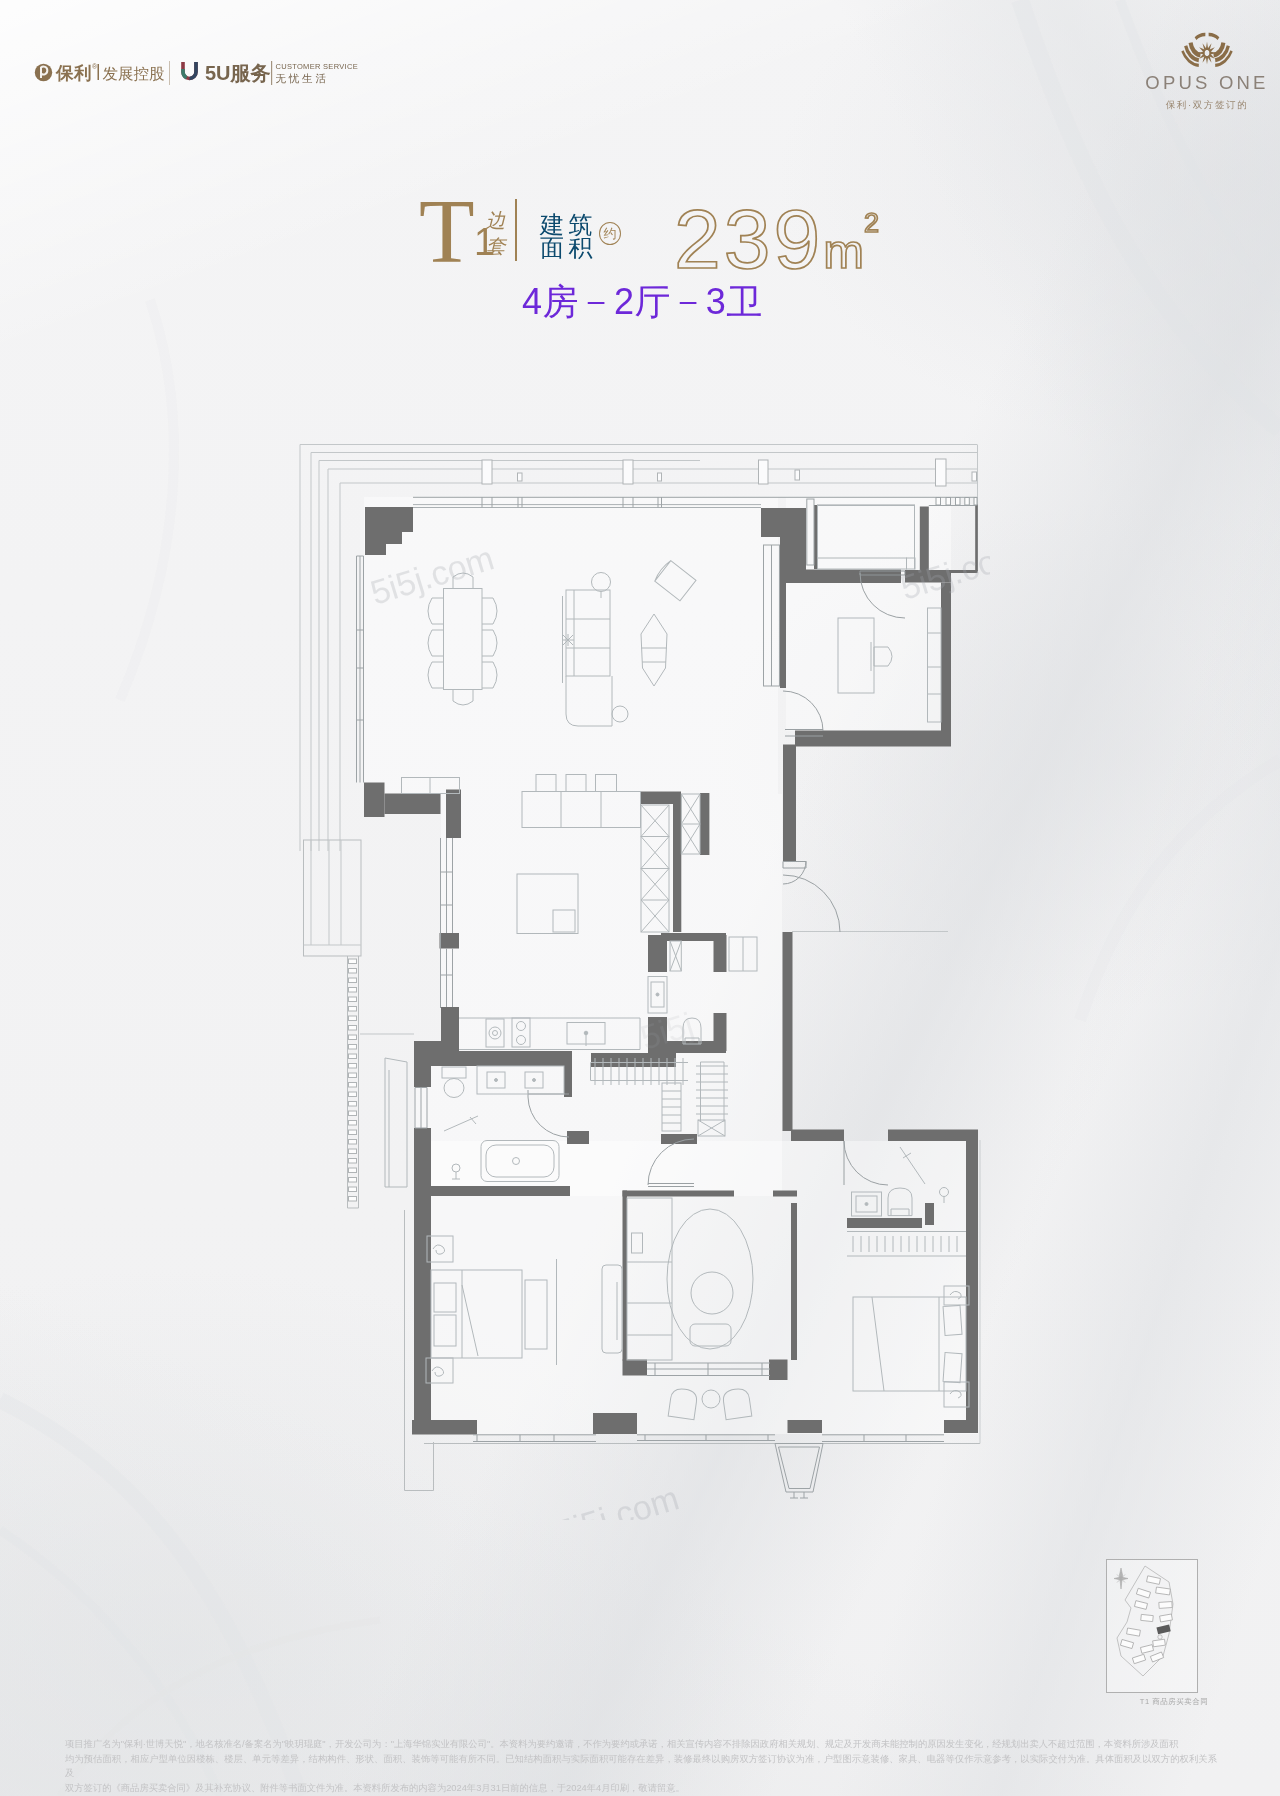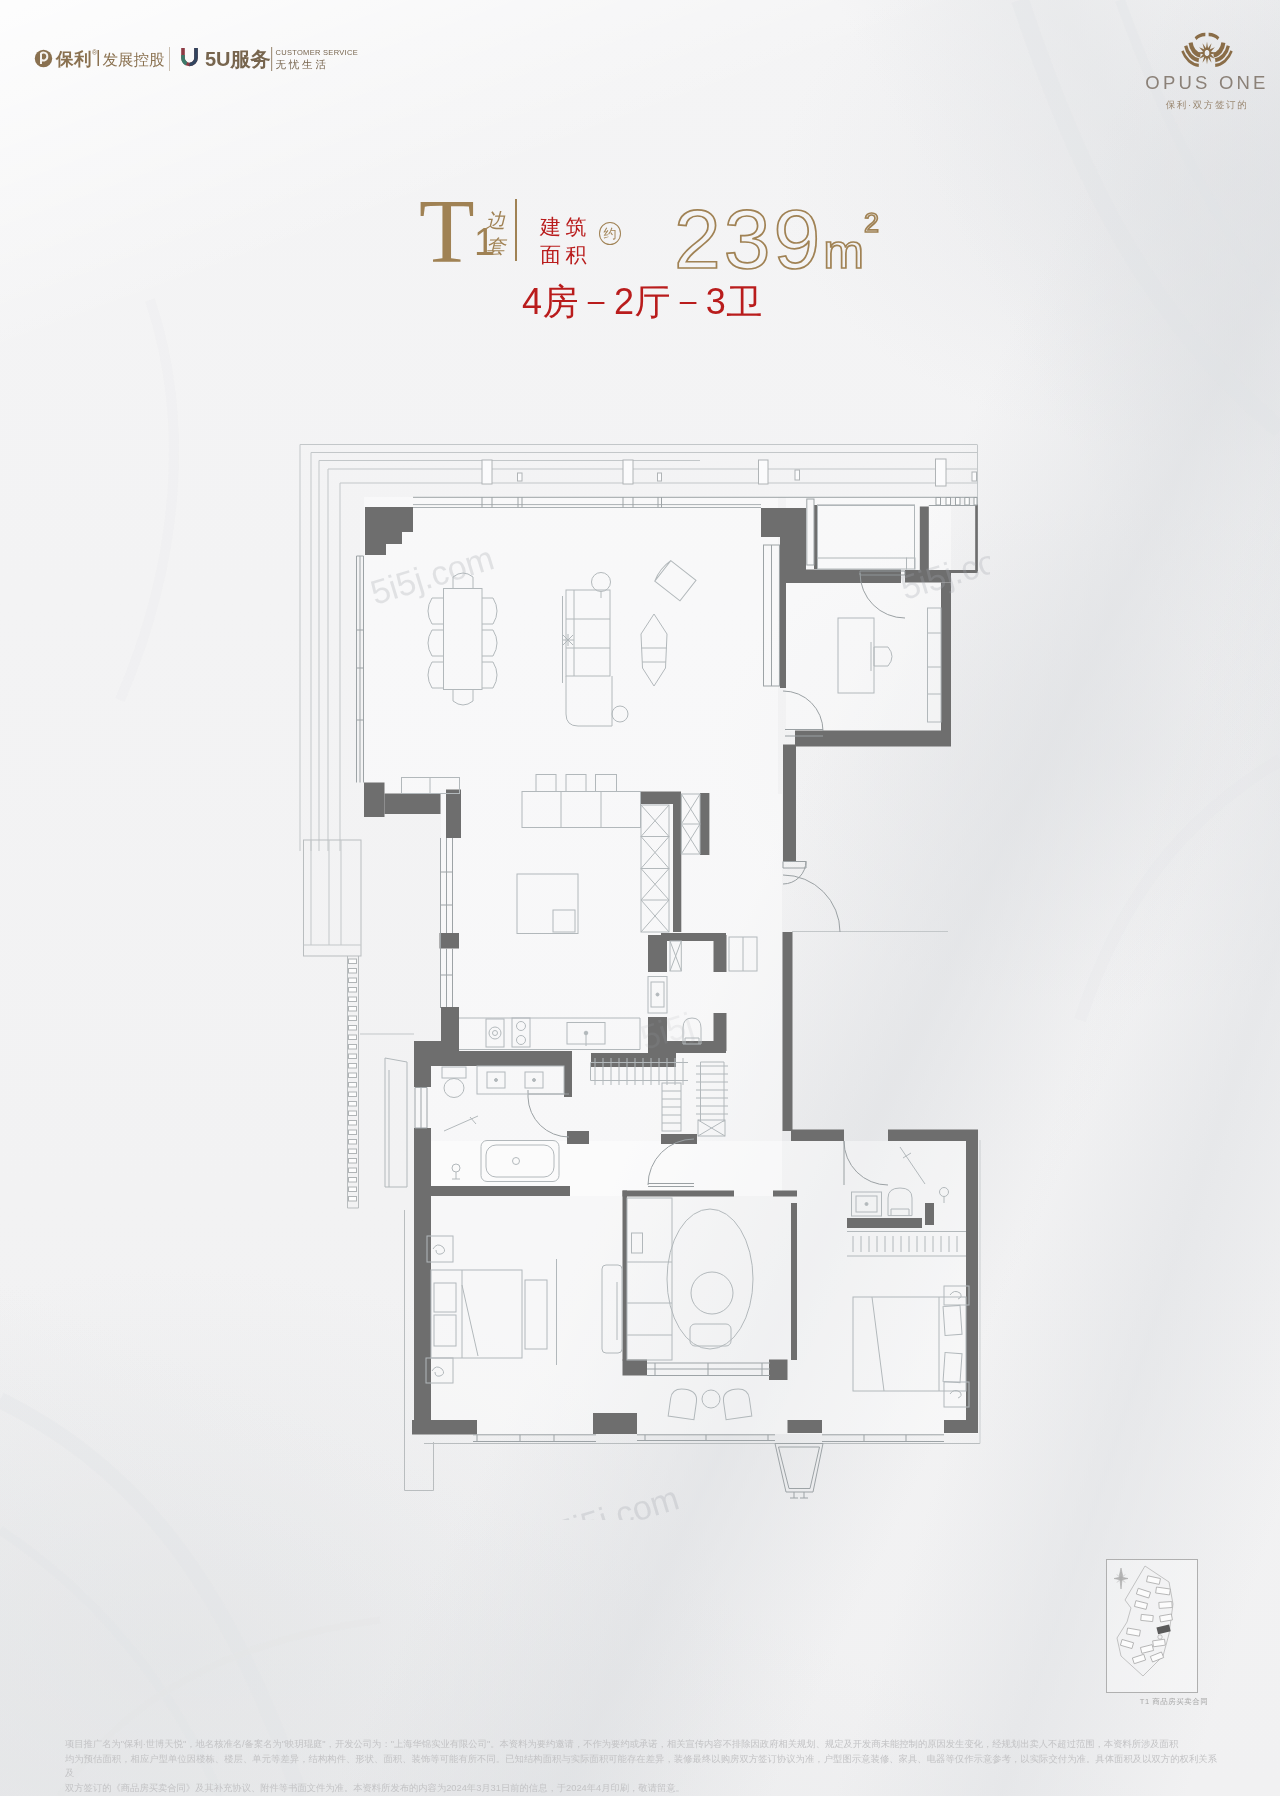--- a/index.html
+++ b/index.html
@@ -32,21 +32,21 @@
     <path d="M1020,0 C1080,180 1150,320 1280,430" stroke-width="18" opacity=".5"></path>
     <path d="M1120,0 C1170,140 1240,260 1280,310" stroke-width="10" opacity=".5"></path>
     <path d="M0,1400 C120,1460 220,1560 300,1796" stroke-width="16" opacity=".5"></path>
     <path d="M0,1530 C90,1590 170,1680 220,1796" stroke-width="9" opacity=".5"></path>
     <path d="M60,1796 C120,1700 230,1640 380,1620" stroke-width="7" opacity=".4"></path>
     <path d="M1280,760 C1180,820 1120,900 1080,1020" stroke-width="12" opacity=".35"></path>
     <path d="M150,300 C190,420 180,560 120,700" stroke-width="10" opacity=".3"></path>
   </g>
 </svg>
 
-<div class="abs" style="left:33px;top:44px;width:340px;height:30px;">
+<div class="abs" style="left:33px;top:58px;width:340px;height:30px;">
   <svg width="340" height="30" viewBox="0 0 340 30">
 
     <g>
       <circle cx="10.5" cy="14.5" r="8.7" fill="#8a7150"></circle>
       <path d="M8,20 L8,9.5 A3.8,3.8 0 0 1 14.3,12.5 A3.8,3.8 0 0 1 8,15.5" fill="none" stroke="#f4f2ef" stroke-width="2"></path>
     </g>
 
     <text x="23" y="21" font-family="Liberation Serif,serif" font-size="17.5" font-weight="bold" fill="#8a7150" style="letter-spacing:0.5px;">保利</text>
     <text x="59" y="11" font-size="7" fill="#8a7150">®</text>
 
@@ -110,27 +110,27 @@
 </div>
 
 <div class="abs" style="left:417px;top:190px;width:200px;height:80px;color:#a08254;">
   <span class="abs" style="left:2px;top:2px;font-family:'Liberation Serif',serif;font-size:91px;line-height:80px;">T</span>
   <span class="abs" style="left:57px;top:33px;font-size:38px;line-height:38px;">1</span>
   <span class="abs" style="left:69px;top:17px;font-size:19.5px;line-height:26px;width:21px;font-style:italic;">边套</span>
 </div>
 
 <div class="abs" style="left:515px;top:199px;width:2px;height:62px;background:#a08254;"></div>
 
-<div class="abs" style="left:540px;top:213px;width:70px;height:50px;color:#b91c1c;font-size:21px;line-height:28px;letter-spacing:4.5px;">建筑<br>面积</div>
+<div class="abs" style="left:540px;top:213px;width:70px;height:50px;color:#0c4a6e;font-size:24px;line-height:23px;letter-spacing:4.5px;">建筑<br>面积</div>
 
 <div class="abs" style="left:599px;top:222px;width:20px;height:21px;border:1px solid #a08254;border-radius:50%;color:#a08254;font-size:13px;line-height:21px;text-align:center;">约</div>
 
 <div class="abs" style="left:639px;top:184px;width:260px;height:80px;color:transparent;-webkit-text-stroke:1.7px #a08254;font-size:84px;line-height:78px;letter-spacing:3px;margin-left:35px;">239<span style="font-size:49px;letter-spacing:0;">m</span><span style="font-size:27px;vertical-align:36px;">2</span></div>
 
-<div class="abs" style="left:522px;top:282px;width:260px;height:40px;color:#b91c1c;font-size:36px;line-height:38px;letter-spacing:0.5px;">4房<span style="font-size:30px;vertical-align:3px;"> – </span>2厅<span style="font-size:30px;vertical-align:3px;"> – </span>3卫</div>
+<div class="abs" style="left:522px;top:282px;width:260px;height:40px;color:#6d28d9;font-size:36px;line-height:38px;letter-spacing:0.5px;">4房<span style="font-size:30px;vertical-align:3px;"> – </span>2厅<span style="font-size:30px;vertical-align:3px;"> – </span>3卫</div>
 
 <div class="abs" style="left:290px;top:430px;width:700px;height:1090px;">
 <svg width="700" height="1090" viewBox="290 430 700 1090" fill="none">
 <g id="floorfill" fill="rgba(255,255,255,0.42)">
 
   <rect x="364" y="497" width="414" height="297"></rect>
 
   <rect x="786" y="497" width="165" height="234"></rect>
 
   <rect x="441" y="794" width="341" height="262"></rect>

